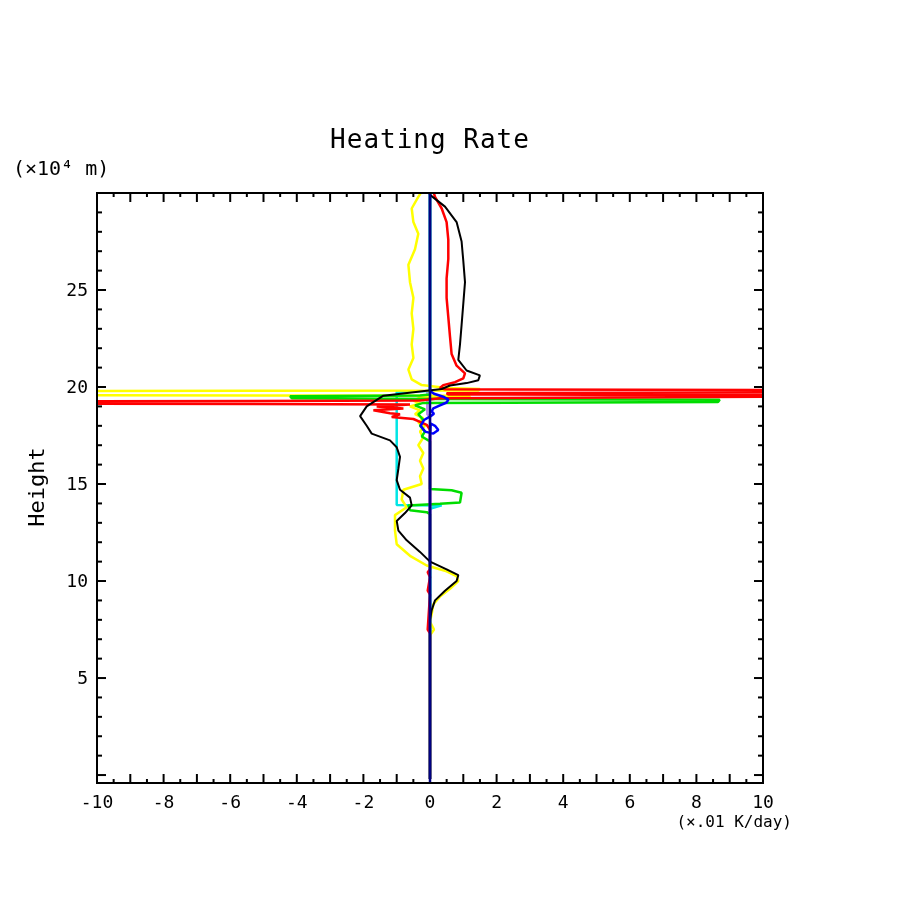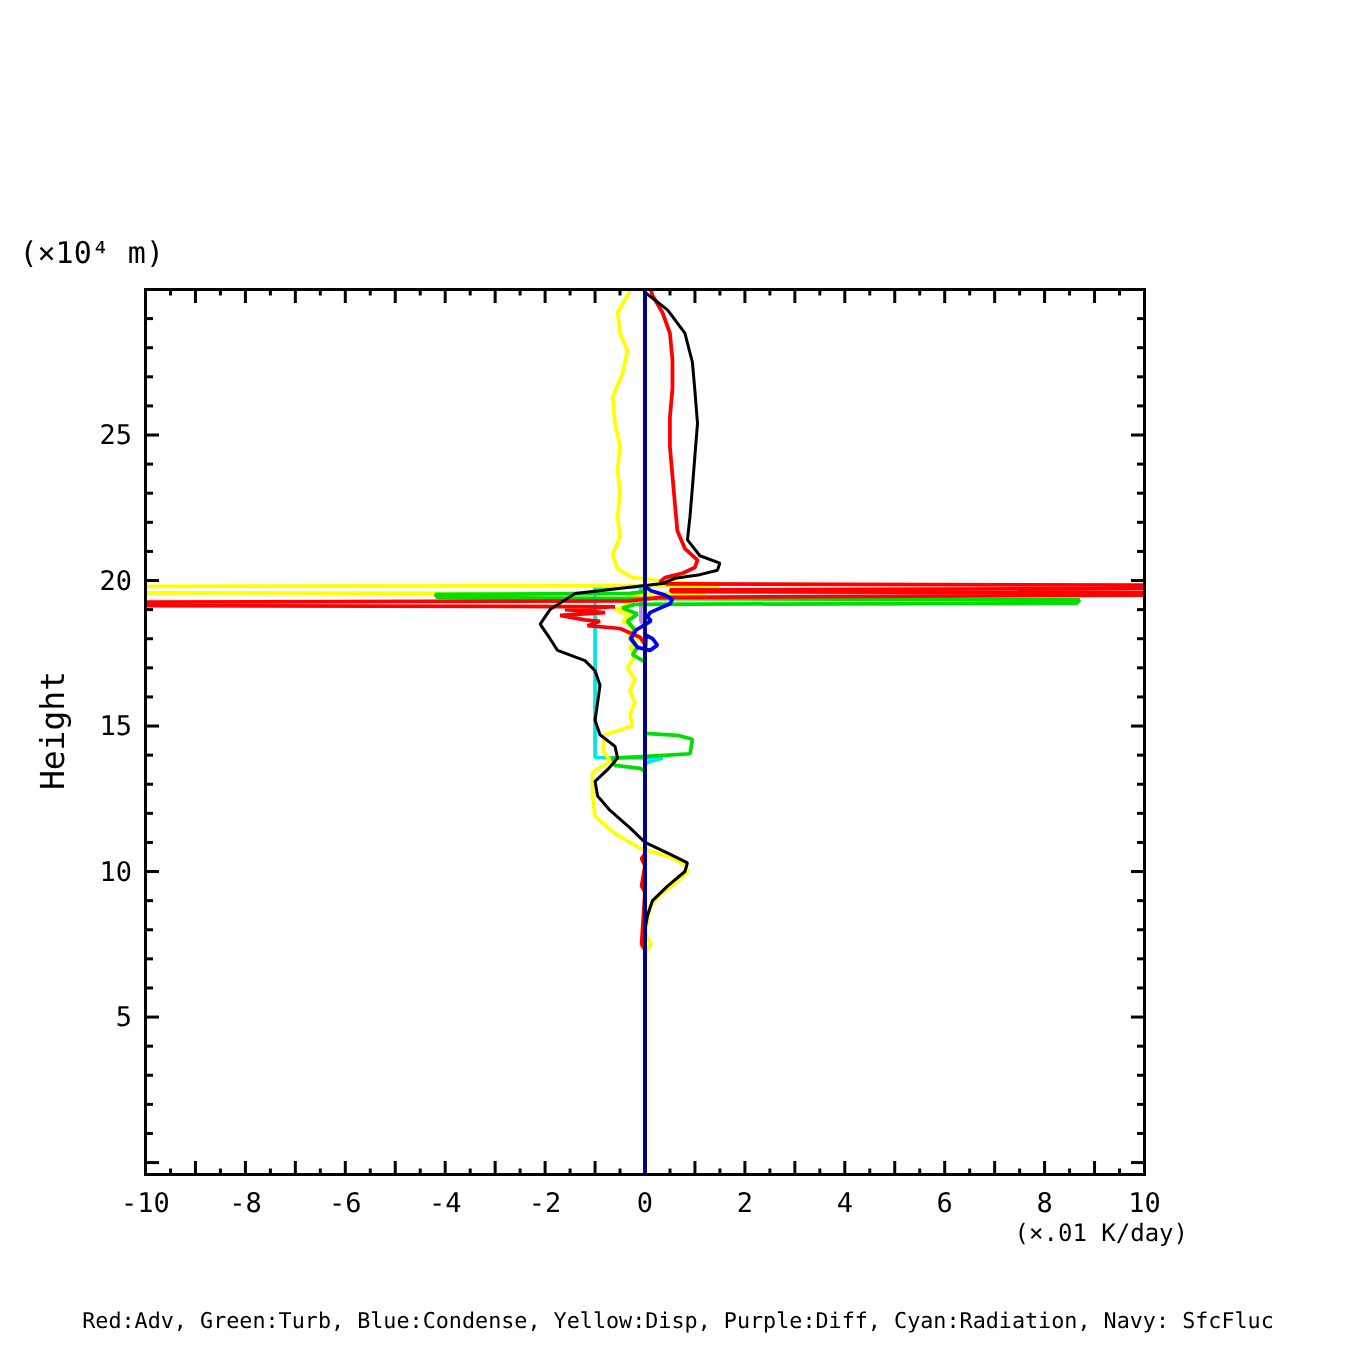--- a/index.html
+++ b/index.html
@@ -13,20 +13,21 @@
          font-size:22px;white-space:nowrap;}
   .legend{position:absolute;left:0;top:873px;width:904px;text-align:center;
          font-size:14.5px;white-space:nowrap;}
   svg{position:absolute;left:0;top:0;}
   .tick-label{font:18px "DejaVu Sans Mono",monospace;fill:#000;}
 </style>
 </head>
 <body>
 
 <div class="stage">
+  <div class="chart-title">Heating Rate</div>
   <div class="y-unit">(×10⁴ m)</div>
   <div class="ylabel">Height</div>
   <svg id="plot" width="904" height="904">
       <defs>
         <clipPath id="plotclip">
           <rect x="98" y="194" width="664" height="588"></rect>
         </clipPath>
       </defs>
       <g stroke="#000000" stroke-width="2">
         <line x1="97" y1="783" x2="97" y2="774"></line>
@@ -200,14 +201,13 @@
         <polyline points="423.3,189.1 418.3,196.9 411.7,208.5 413.4,222.1 418.3,233.7 415.0,249.3 408.4,264.8 410.0,282.2 413.4,297.8 411.7,313.3 413.4,328.8 411.7,344.3 413.4,357.9 408.4,369.6 411.7,379.3 421.7,385.1 446.6,388.0 479.9,389.0 478.3,390.5 87.0,390.9 87.0,395.2 470.0,395.7 468.3,397.1 420.0,397.7 413.4,400.6 420.0,403.5 410.0,406.4 420.0,410.3 415.0,414.2 423.3,418.1 418.3,422.9 425.0,425.8 420.0,431.6 423.3,437.5 418.3,445.2 423.3,453.0 420.0,460.7 423.3,468.5 420.0,476.3 421.7,484.0 403.4,489.8 401.7,499.5 406.7,507.3 395.0,515.1 395.0,530.6 396.7,544.2 410.0,555.8 426.7,565.5 446.6,571.3 456.6,576.2 458.3,581.0 450.0,588.8 440.0,596.6 433.3,604.3 431.7,614.0 430.0,621.8 434.0,629.5 430.0,635.4 430.0,778.9" stroke="#ffff00" stroke-width="2.5"></polyline>
         <polyline points="430.0,193.0 430.0,394.4 420.0,395.6 290.1,396.3 291.8,398.3 440.0,399.0 719.7,399.8 718.0,402.1 423.3,402.9 415.0,405.4 425.0,409.3 418.3,414.2 423.3,420.0 420.0,425.8 425.0,431.6 421.7,436.5 430.0,441.3 430.0,488.9 451.6,490.2 461.6,492.8 460.0,502.5 440.0,503.8 408.4,505.4 410.0,510.2 426.7,512.2 430.0,514.1 430.0,778.9" stroke="#00dd00" stroke-width="2.5"></polyline>
         <polyline points="432.7,189.1 435.0,196.9 441.7,208.5 446.6,222.1 448.3,239.6 448.3,259.0 446.6,278.4 446.6,297.8 448.3,317.2 450.0,336.6 451.6,354.0 456.6,365.7 465.0,373.4 463.3,378.3 455.0,382.2 443.3,385.1 440.0,388.0 445.0,389.3 773.0,390.1 773.0,392.4 446.6,393.2 448.3,394.4 773.0,395.2 773.0,396.7 440.0,398.3 420.0,400.6 87.0,401.4 87.0,403.7 410.0,404.5 376.7,406.4 403.4,408.4 373.4,410.3 390.0,413.2 400.0,414.2 391.7,417.1 413.4,419.0 420.0,421.9 426.7,424.8 430.0,429.7 430.0,569.4 427.7,572.3 430.0,577.1 427.7,590.7 430.0,594.6 427.7,629.5 430.0,633.4 430.0,778.9" stroke="#ff0000" stroke-width="2.5"></polyline>
         <polyline points="430.0,193.0 430.0,390.9 434.0,393.8 443.3,396.7 448.3,399.6 446.6,402.5 440.0,405.4 433.3,408.4 431.7,411.3 434.0,413.8 430.7,416.1 424.0,420.0 420.7,425.8 425.0,431.6 433.3,433.6 438.3,430.1 435.0,425.8 430.7,423.5 430.0,437.5 430.0,778.9" stroke="#0000ff" stroke-width="2.5"></polyline>
         <polyline points="428.3,189.1 430.0,194.9 445.0,206.6 456.6,222.1 461.6,241.5 463.3,260.9 465.0,282.2 463.3,303.6 461.6,324.9 460.0,344.3 458.3,359.9 466.6,370.5 479.9,375.4 478.3,380.2 466.6,383.1 450.0,385.5 441.7,389.0 383.4,395.7 366.7,406.4 360.1,416.1 366.7,425.8 371.7,433.6 390.0,440.4 396.7,447.2 400.0,456.9 398.4,468.5 396.7,480.1 400.0,489.8 410.0,497.6 411.7,505.4 405.0,513.1 396.7,520.9 398.4,530.6 406.7,540.3 420.0,551.9 430.0,561.6 446.6,569.4 458.3,575.2 456.6,581.0 445.0,590.7 435.0,600.4 431.7,610.1 430.0,619.8 430.0,778.9" stroke="#000000" stroke-width="2"></polyline>
         <polyline points="430.0,193.0 430.0,783.0" stroke="#000080" stroke-width="2.5"></polyline>
       </g>
       <rect x="97" y="193" width="666" height="590" fill="none" stroke="#000000" stroke-width="2"></rect>
     </svg>
   <div class="x-unit">(×.01 K/day)</div>
-  <div class="legend">Red:Adv, Green:Turb, Blue:Condense, Yellow:Disp, Purple:Diff, Cyan:Radiation, Navy: SfcFluc</div>
 </div>
 
 </body></html>

